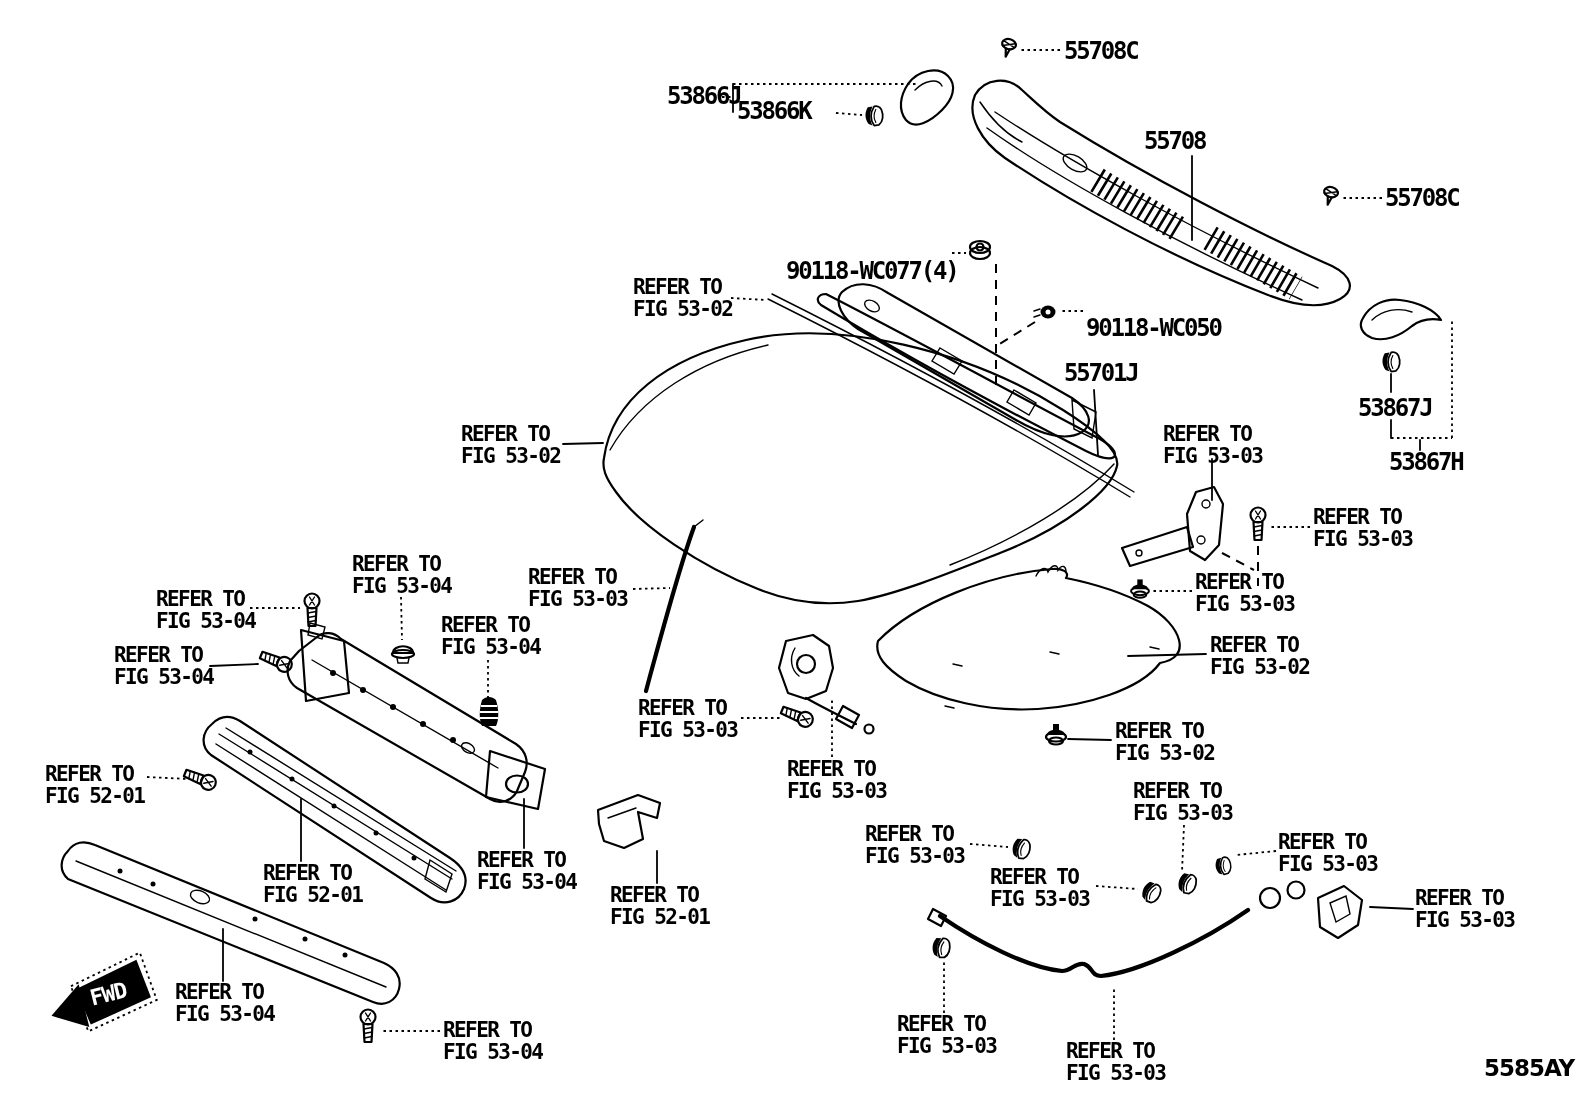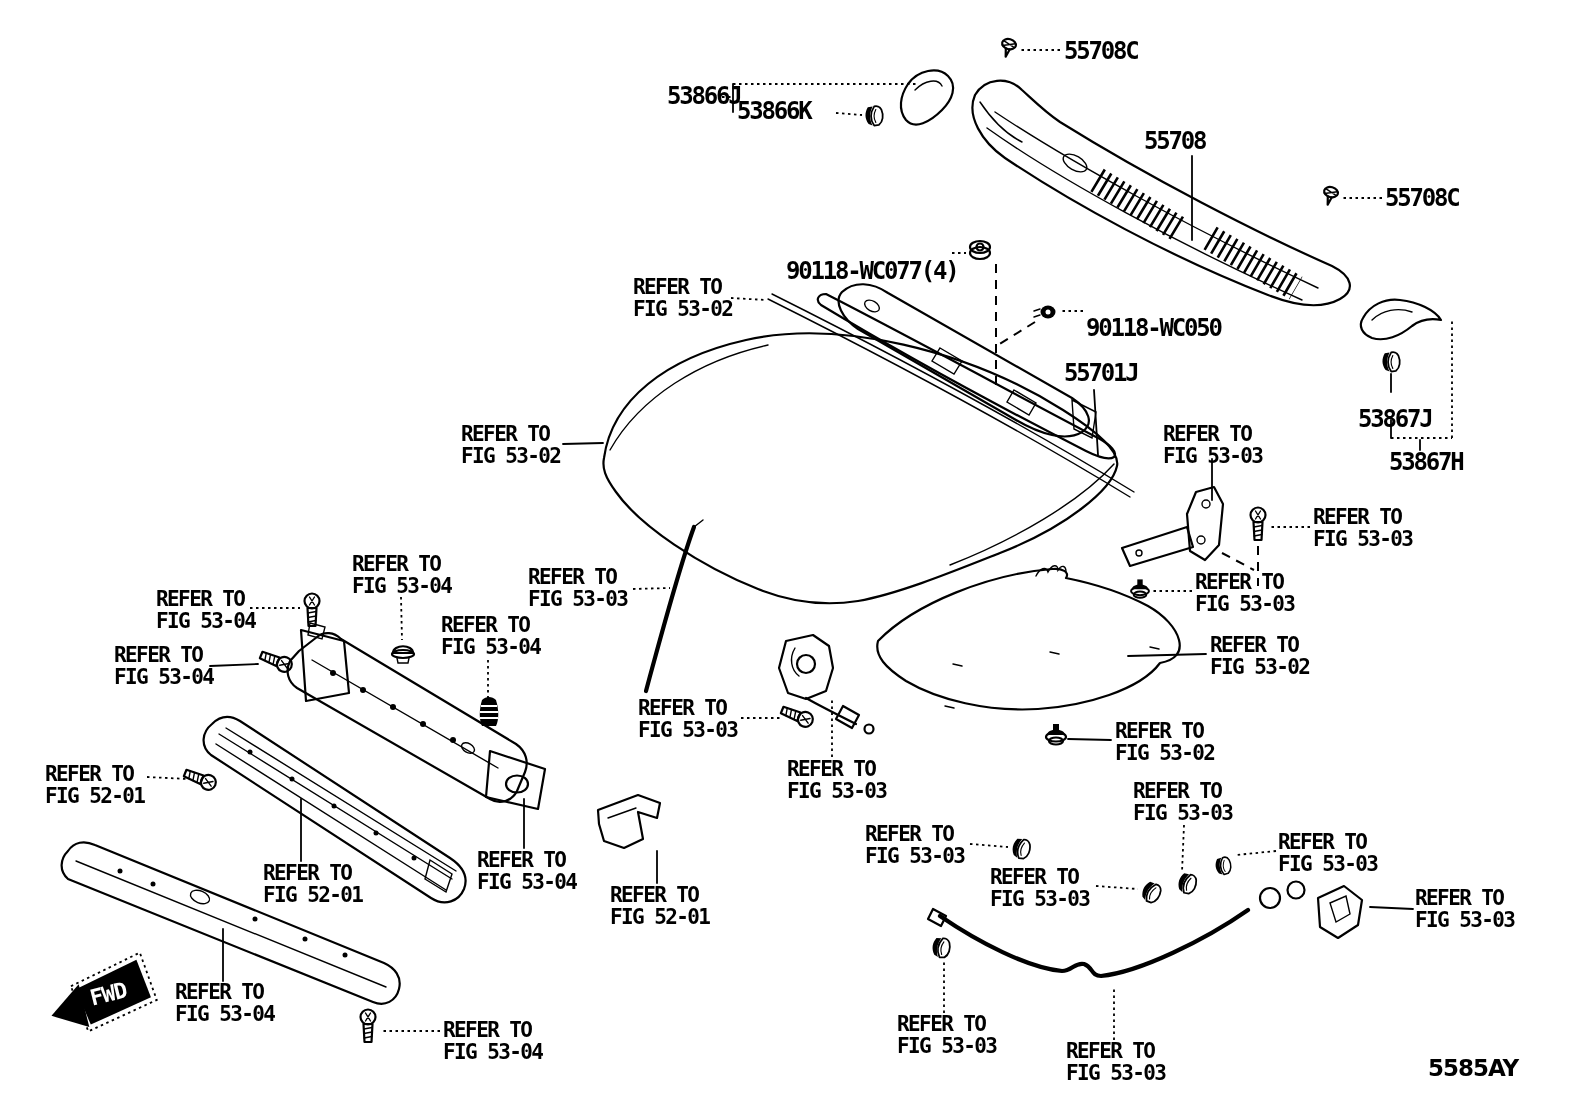--- a/index.html
+++ b/index.html
@@ -11,21 +11,21 @@
   .thin{stroke:#000;stroke-width:1.4;fill:none;stroke-linecap:round;}
   .thick{stroke:#000;stroke-width:4.2;fill:none;stroke-linecap:round;}
   .fill{fill:#000;stroke:none;}
   .dot{stroke:#000;stroke-width:1.8;fill:none;stroke-dasharray:2.5,3.5;}
   .dash{stroke:#000;stroke-width:2;fill:none;stroke-dasharray:9,7;}
   .hatch{stroke:#000;stroke-width:26;fill:none;stroke-dasharray:2.6,5;}
   .part-label{position:absolute;font:bold 24px "DejaVu Sans Mono",monospace;
               letter-spacing:-2.2px;line-height:1;white-space:nowrap;}
   .ref-label{position:absolute;font:bold 21px "DejaVu Sans Mono",monospace;
              letter-spacing:-1.6px;line-height:22px;white-space:nowrap;}
-  .fig-code{position:absolute;left:1428px;top:1055px;
+  .fig-code{position:absolute;left:1484px;top:1055px;
             font:bold 23px "DejaVu Sans",sans-serif;letter-spacing:-1px;}
 </style>
 </head>
 <body>
 
 <div id="stage">
 
 <svg id="art" width="1592" height="1099" viewBox="0 0 1592 1099">
   <defs>
     <g id="boltV">
@@ -271,21 +271,21 @@
 
 <div id="labels">
       <div class="part-label" style="left: 1064px; top: 39px;">55708C</div>
       <div class="part-label" style="left: 631px; top: 84px; margin-left: 36px;">53866J</div>
       <div class="part-label" style="left: 737px; top: 99px;">53866K</div>
       <div class="part-label" style="left: 1144px; top: 129px;">55708</div>
       <div class="part-label" style="left: 1385px; top: 186px;">55708C</div>
       <div class="part-label" style="left: 786px; top: 241px; margin-top: 18px;">90118-WC077(4)</div>
       <div class="part-label" style="left: 1086px; top: 300px; margin-top: 16px;">90118-WC050</div>
       <div class="part-label" style="left: 1064px; top: 361px;">55701J</div>
-      <div class="part-label" style="left: 1358px; top: 396px; margin-top: 11px;">53867J</div>
+      <div class="part-label" style="left: 1358px; top: 396px;">53867J</div>
       <div class="part-label" style="left: 1389px; top: 450px;">53867H</div>
       <div class="ref-label" style="left: 633px; top: 276px;">
         <div>REFER TO</div>
         <div>FIG 53-02</div>
       </div>
       <div class="ref-label" style="left: 461px; top: 423px;">
         <div>REFER TO</div>
         <div>FIG 53-02</div>
       </div>
       <div class="ref-label" style="left: 1163px; top: 423px;">

